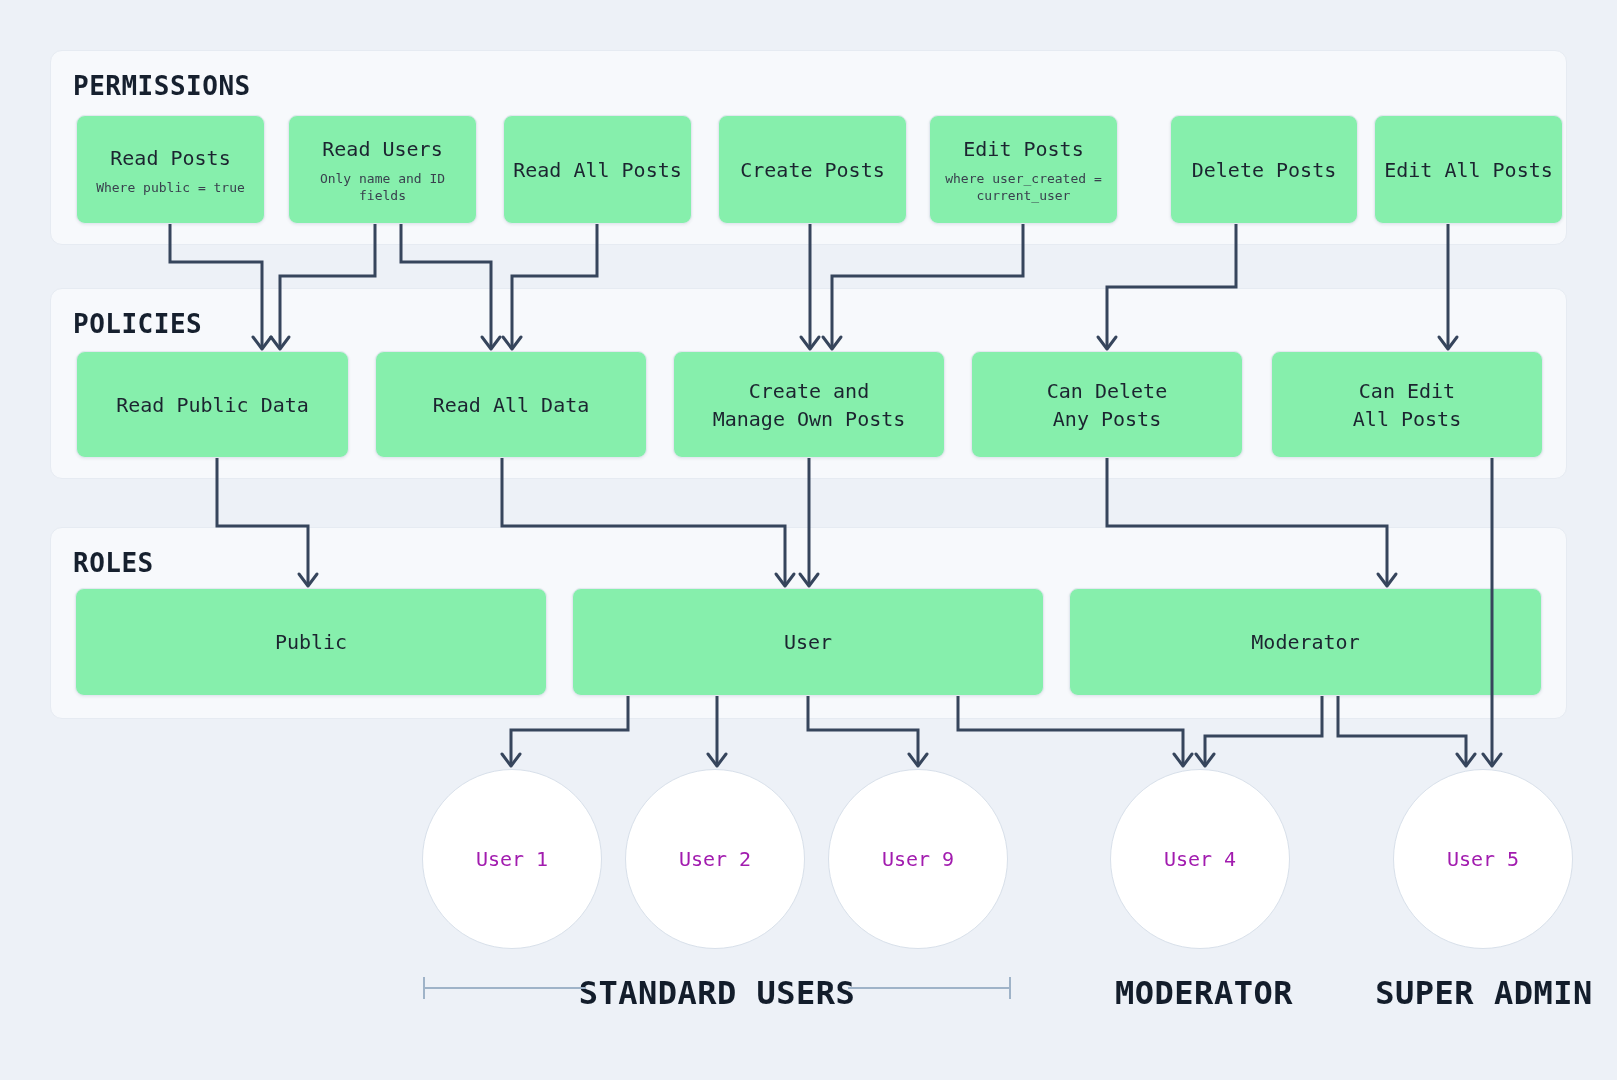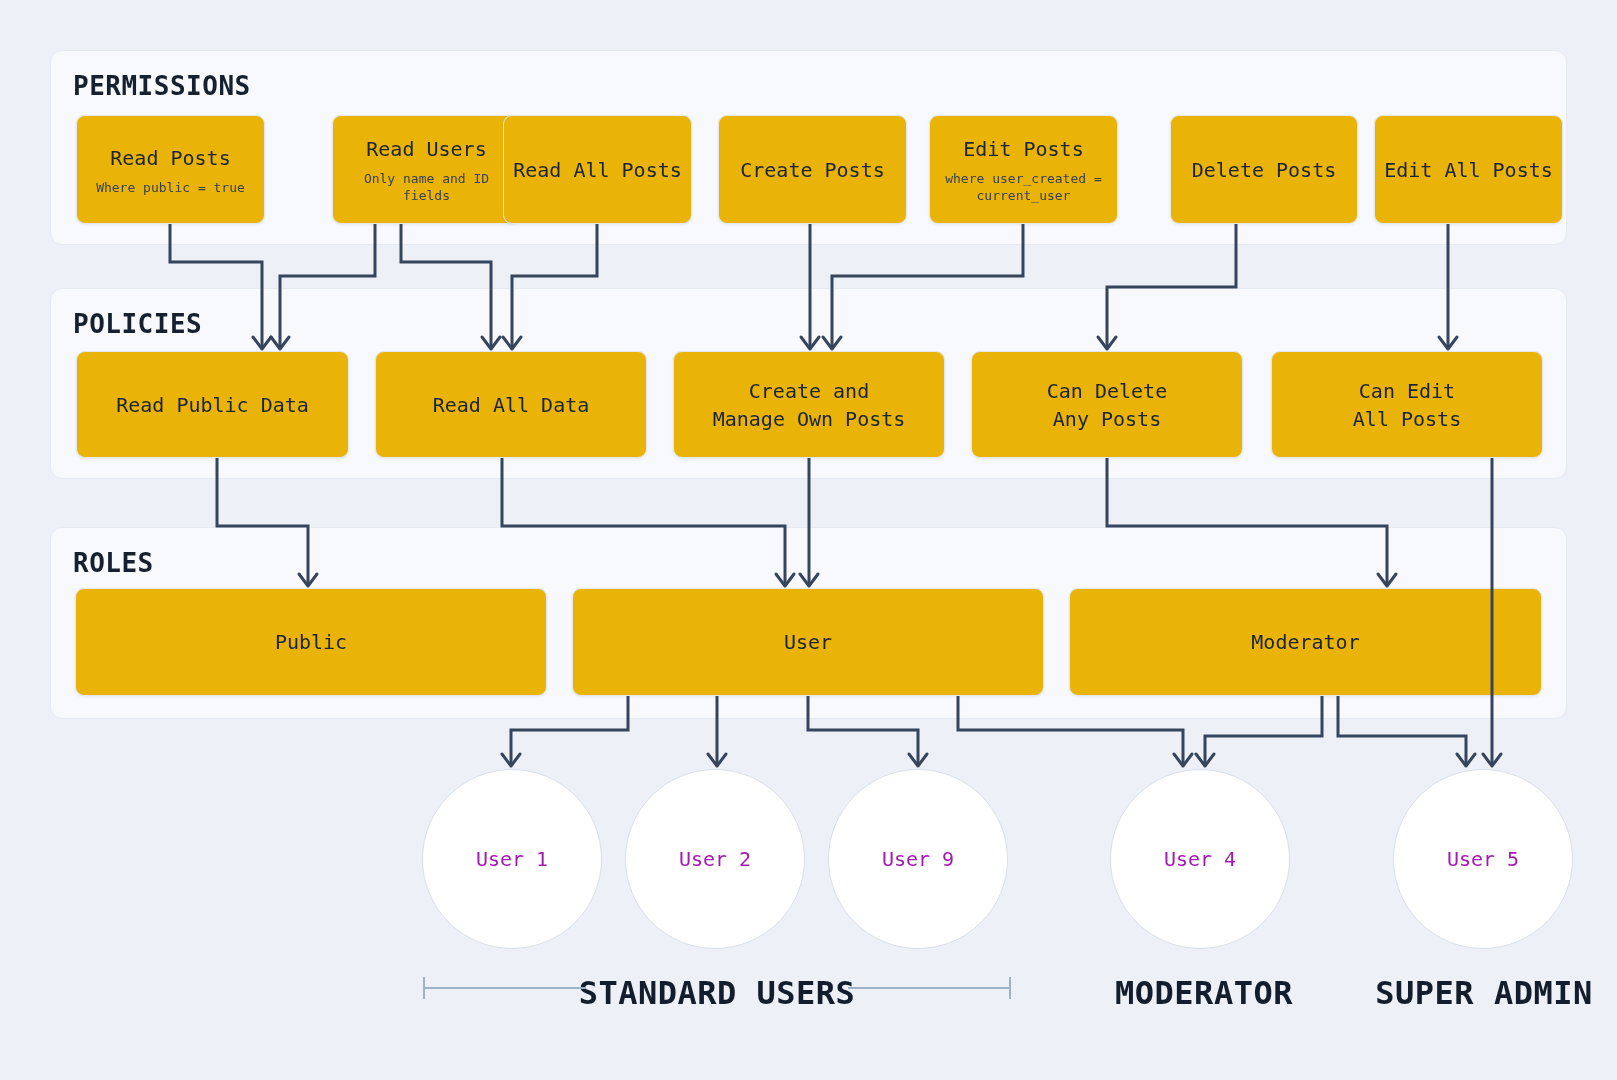--- a/index.html
+++ b/index.html
@@ -10,21 +10,21 @@
   }
   .panel{
     position:absolute;left:50px;width:1517px;box-sizing:border-box;
     background:#f7f9fc;border:1px solid #e6ebf2;border-radius:12px;z-index:0;
   }
   .panel-label{
     position:absolute;left:22px;top:20px;font-size:26px;font-weight:700;
     letter-spacing:.5px;color:#16202e;white-space:nowrap;
   }
   .node{
-    position:absolute;box-sizing:border-box;background:#eab308;
+    position:absolute;box-sizing:border-box;background:#86efac;
     border:1px solid #e3e8f0;border-radius:9px;z-index:1;
     box-shadow:0 1px 3px rgba(29,41,61,.08);
     display:flex;flex-direction:column;align-items:center;justify-content:center;
     text-align:center;gap:7px;padding:6px 8px;
   }
   .node .title{
     font-size:20px;color:#1c2430;white-space:pre-line;line-height:28px;
   }
   .node .sub{
     font-size:13px;color:#39414e;line-height:17px;max-width:172px;
@@ -103,21 +103,21 @@
       <path d="M 1457 754 L 1466 766 L 1475 754" fill="none" stroke="#36455c" stroke-width="3" stroke-linecap="round" stroke-linejoin="round"></path>
       <polyline points="424,988 586,988" fill="none" stroke="#9fb3c8" stroke-width="2"></polyline>
       <polyline points="848,988 1010,988" fill="none" stroke="#9fb3c8" stroke-width="2"></polyline>
       <polyline points="424,977 424,999" fill="none" stroke="#9fb3c8" stroke-width="2"></polyline>
       <polyline points="1010,977 1010,999" fill="none" stroke="#9fb3c8" stroke-width="2"></polyline>
     </svg>
 <div class="node" style="left: 76px; top: 115px; width: 189px; height: 109px;">
       <span class="title">Read Posts</span>
       <span class="sub">Where public = true</span>
     </div>
-    <div class="node" style="left: 288px; top: 115px; width: 189px; height: 109px; margin-left: 44px;">
+    <div class="node" style="left: 288px; top: 115px; width: 189px; height: 109px;">
       <span class="title">Read Users</span>
       <span class="sub">Only name and ID fields</span>
     </div>
     <div class="node" style="left: 503px; top: 115px; width: 189px; height: 109px;">
       <span class="title">Read All Posts</span>
     </div>
     <div class="node" style="left: 718px; top: 115px; width: 189px; height: 109px;">
       <span class="title">Create Posts</span>
     </div>
     <div class="node" style="left: 929px; top: 115px; width: 189px; height: 109px;">

